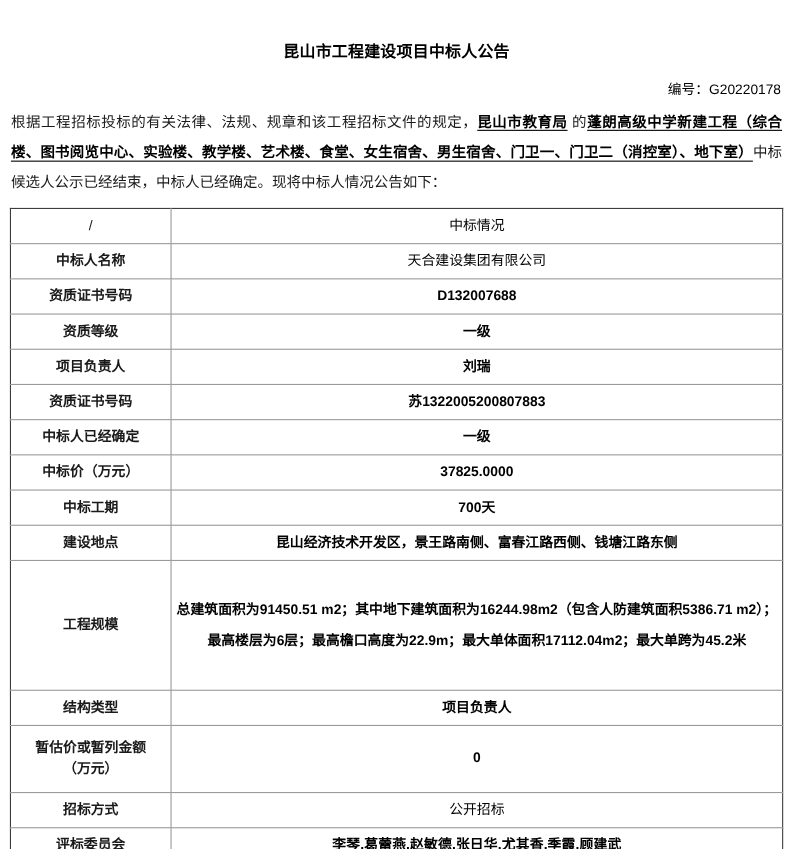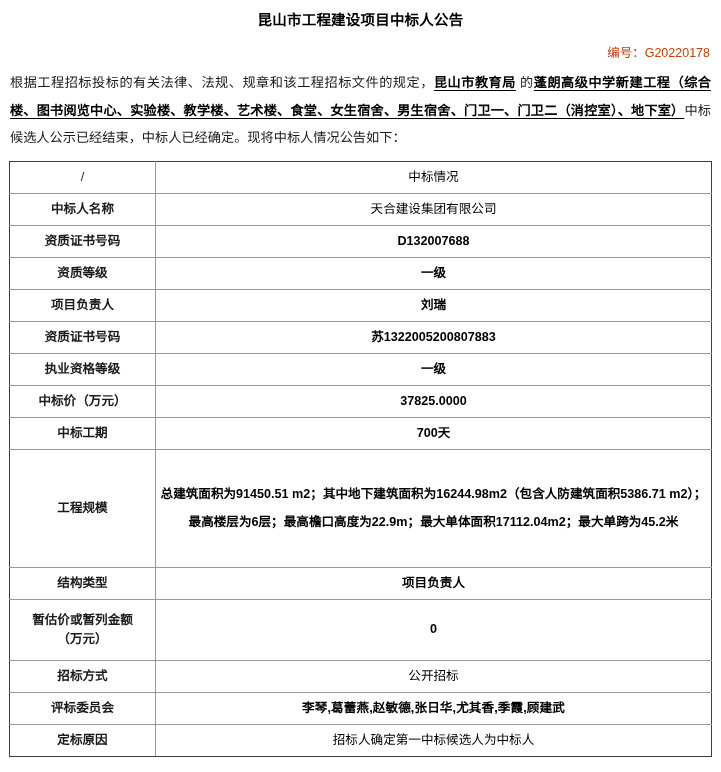--- a/index.html
+++ b/index.html
@@ -15,40 +15,41 @@
     color: #1a1a1a;
     -webkit-font-smoothing: antialiased;
     overflow: hidden;
   }
 
   .page {
     position: relative;
     width: 721px;
     height: 664px;
     box-sizing: border-box;
+    margin-top: 28px;
   }
 
   
   .doc-title {
     text-align: center;
     font-size: 14.5px;
     font-weight: bold;
     color: #000000;
     letter-spacing: 0.2px;
     padding-top: 10px;
     line-height: 20px;
   }
 
   
   .serial-row {
     text-align: right;
     padding-right: 11px;
     margin-top: 14px;
     font-size: 12.5px;
-    color: #c2410c;
+    color: #000000;
     line-height: 18px;
   }
 
   
   .intro {
     margin: 7px 10px 0 10px;
     font-size: 13.2px;
     line-height: 27.5px;
     color: #1a1a1a;
     text-align: justify;
@@ -169,34 +170,38 @@
         <td class="label">项目负责人</td>
         <td class="value">刘瑞</td>
       </tr>
 
       <tr class="row-std">
         <td class="label">资质证书号码</td>
         <td class="value">苏1322005200807883</td>
       </tr>
 
       <tr class="row-std">
-        <td class="label">执业资格等级</td>
+        <td class="label">中标人已经确定</td>
         <td class="value">一级</td>
       </tr>
 
       <tr class="row-std">
         <td class="label">中标价（万元）</td>
         <td class="value">37825.0000</td>
       </tr>
 
       <tr class="row-std">
         <td class="label">中标工期</td>
         <td class="value">700天</td>
       </tr>
 
+      <tr class="row-std">
+        <td class="label">建设地点</td>
+        <td class="value">昆山经济技术开发区，景王路南侧、富春江路西侧、钱塘江路东侧</td>
+      </tr>
 
       <tr class="row-scale">
         <td class="label">工程规模</td>
         <td class="value scale-text">总建筑面积为91450.51 m2；其中地下建筑面积为16244.98m2（包含人防建筑面积5386.71 m2）；最高楼层为6层；最高檐口高度为22.9m；最大单体面积17112.04m2；最大单跨为45.2米</td>
       </tr>
 
       <tr class="row-std">
         <td class="label">结构类型</td>
         <td class="value">项目负责人</td>
       </tr>

